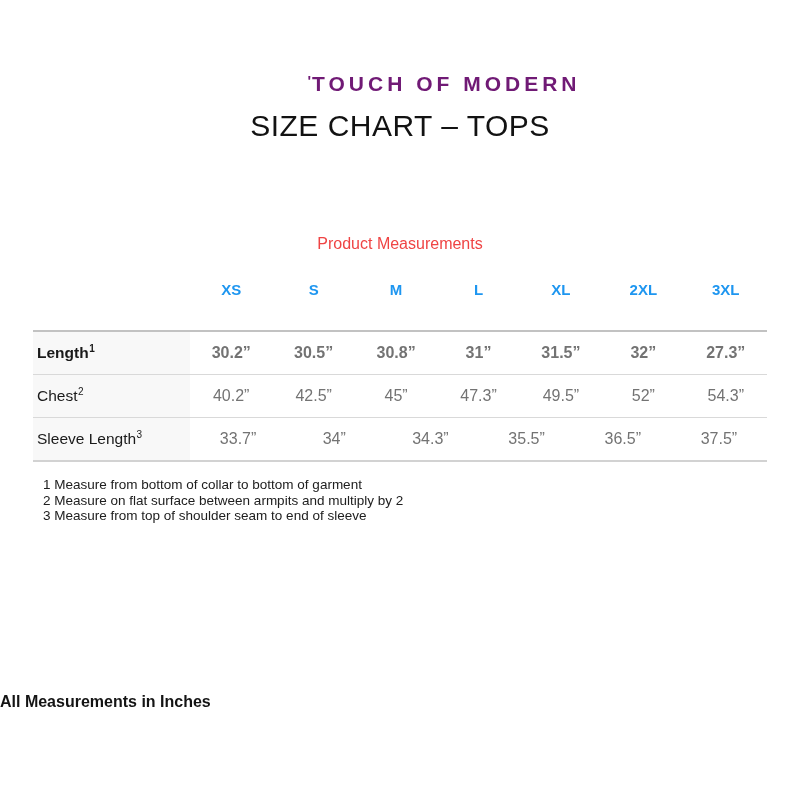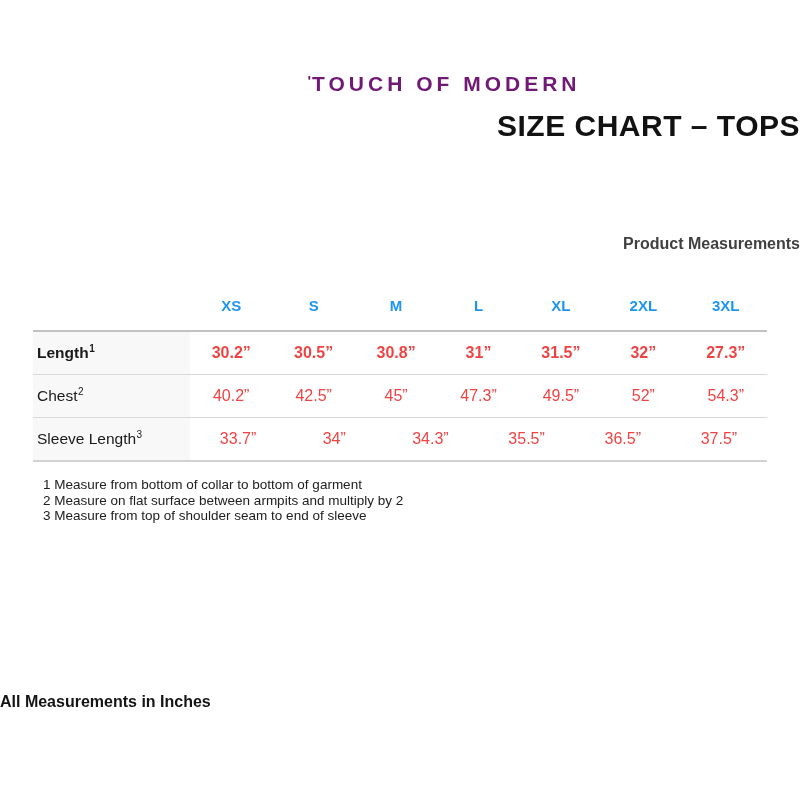--- a/index.html
+++ b/index.html
@@ -24,40 +24,40 @@
   }
   .logo .mark {
     font-size: 15px; font-weight: 700;
     position: relative; top: -5px; margin-right: 1px;
     letter-spacing: 0;
   }
 
   
   .title {
     position: absolute; top: 109px; left: 0; width: 800px;
-    text-align: right;
-    font-size: 30px; font-weight: 700;
+    text-align: center;
+    font-size: 30px; font-weight: 400;
     letter-spacing: 0.5px;
     color: #121212;
   }
 
   
   .caption {
     position: absolute; top: 235px; left: 0; width: 800px;
-    text-align: right;
-    font-size: 16px; font-weight: 700;
-    color: #404040;
+    text-align: center;
+    font-size: 16px; font-weight: 400;
+    color: #ef4444;
   }
 
   
   .size-table {
     position: absolute; left: 33px; top: 281px; width: 734px;
   }
   .header-row {
-    display: flex; height: 49px; align-items: center;
+    display: flex; height: 49px; align-items: flex-start;
   }
   .spacer-cell { width: 157px; }
   .header-cell {
     flex: 1; text-align: center;
     font-size: 15px; font-weight: 600;
     color: #1e96f0;
   }
   .data-row {
     display: flex; height: 42px;
     border-top: 1px solid #d9d9d9;
@@ -70,21 +70,21 @@
     display: flex; align-items: center;
     padding-left: 4px;
     font-size: 15.5px; color: #1a1a1a;
   }
   .label-cell sup {
     font-size: 10px; line-height: 0;
     position: relative; top: -4px; left: 0.5px;
   }
   .value-cell {
     flex: 1; display: flex; align-items: center; justify-content: center;
-    font-size: 16px; color: #ef4444;
+    font-size: 16px; color: #737373;
   }
 
   
   .footnotes {
     position: absolute; left: 43px; top: 477px;
     font-size: 13.5px; line-height: 15.5px;
     color: #202020;
   }
 
   

